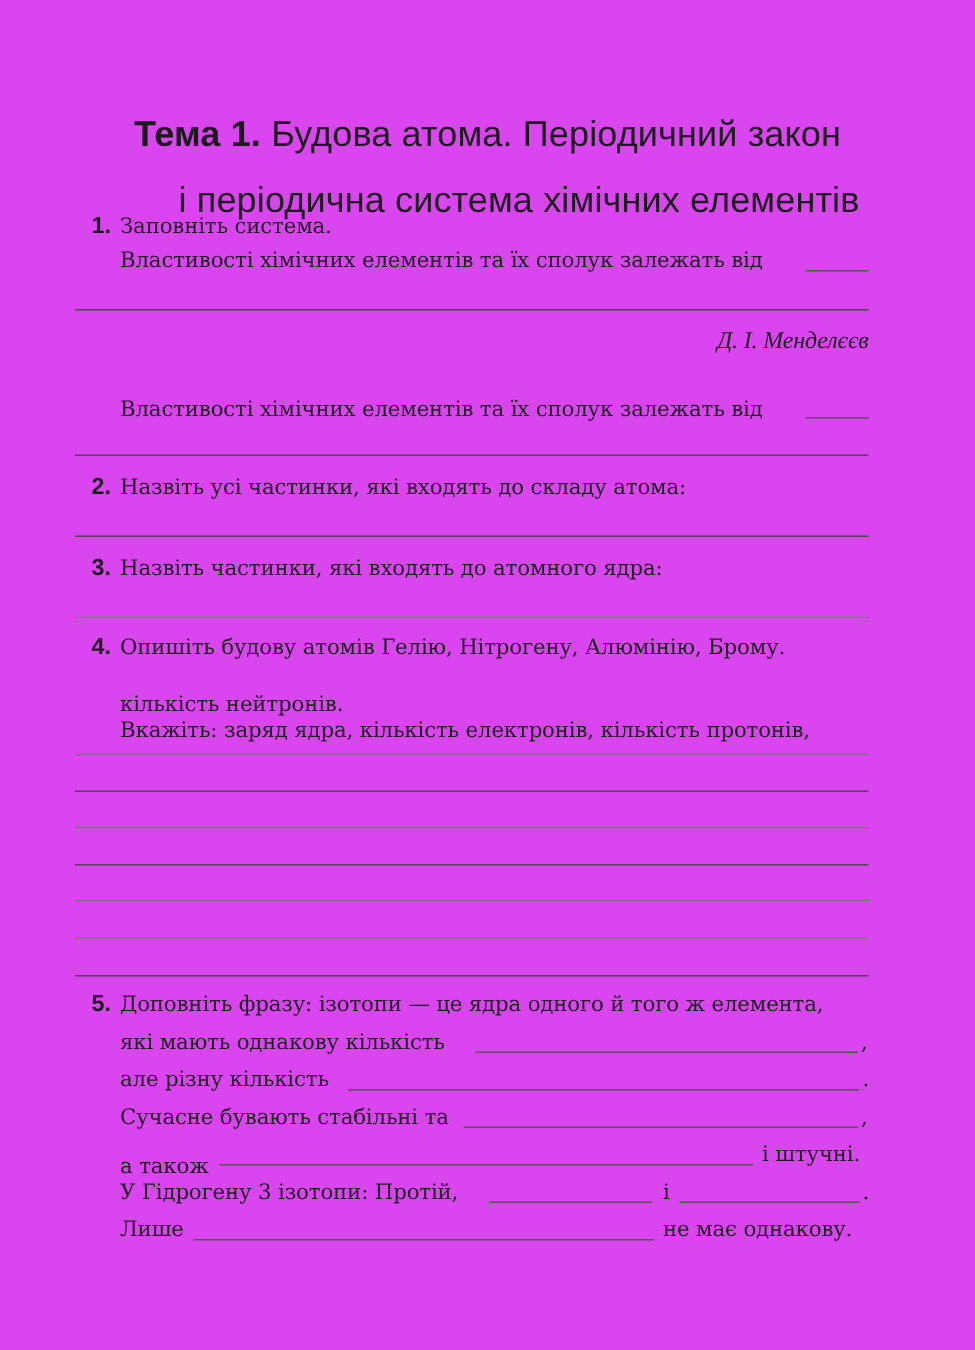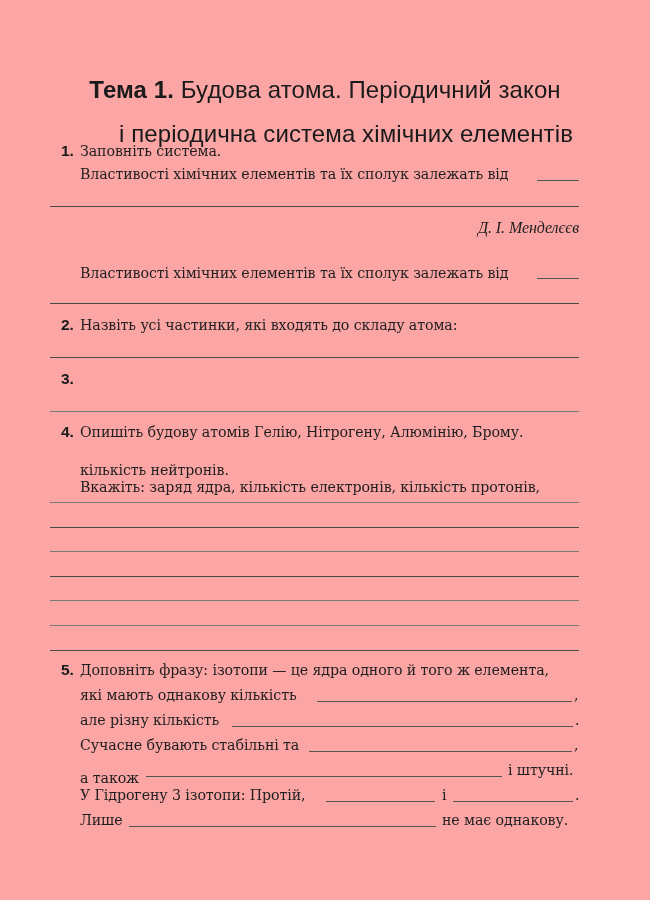--- a/index.html
+++ b/index.html
@@ -1,17 +1,17 @@
 <!DOCTYPE html>
 <html><head>
   <meta charset="utf-8">
   <style>
     html, body { margin: 0; padding: 0; background: #ffffff; }
     body { width: 650px; height: 900px; position: relative; overflow: hidden; color: #1a1a1a; }
-    .page { position: absolute; left: 0; top: 0; width: 650px; height: 900px; background: #fca5a5; }
+    .page { position: absolute; left: 0; top: 0; width: 650px; height: 900px; background: #d946ef; }
     .title { position: absolute; left: 0; width: 650px; text-align: center;
       font-family: "Liberation Sans", sans-serif; font-size: 24px; line-height: 30px; color: #1a1a1a; letter-spacing: 0.1px; }
     .title b { font-weight: bold; }
     .num { position: absolute; font-family: "Liberation Sans", sans-serif; font-weight: bold; font-size: 15.5px; line-height: 20px; }
     .txt { position: absolute; font-family: "DejaVu Serif", serif; font-size: 14.2px; line-height: 20px; white-space: nowrap; color: #1e1e1e; letter-spacing: -0.1px; }
     .ital { font-family: "Liberation Serif", serif; font-style: italic; font-size: 16px; }
     .rule { position: absolute; left: 50px; width: 529px; height: 0; border-top: 1.3px solid #4a4a4a; }
     .rule.light { border-top-color: #7a7a7a; }
     .blank { position: absolute; height: 0; border-top: 1.2px solid #555; }
   </style>
@@ -34,20 +34,21 @@
   <div class="txt ital" style="right:71px; top:218px;text-align:center;">Д. І. Менделєєв</div>
   <div class="txt" style="left:80px; top:263px;">Властивості хімічних елементів та їх сполук залежать від</div>
   <div class="blank" style="left:537px; top:278px; width:42px;"></div>
   <div class="rule" style="top:303px;"></div>
 
   <div class="num" style="left:61px; top:315px;">2.</div>
   <div class="txt" style="left:80px; top:315px;">Назвіть усі частинки, які входять до складу атома:</div>
   <div class="rule" style="top:357px;"></div>
 
   <div class="num" style="left:61px; top:369px;">3.</div>
+  <div class="txt" style="left:80px; top:369px;">Назвіть частинки, які входять до атомного ядра:</div>
   <div class="rule light" style="top:411px;"></div>
 
   <div class="num" style="left:61px; top:422px;">4.</div>
   <div class="txt" style="left:80px; top:422px;">Опишіть будову атомів Гелію, Нітрогену, Алюмінію, Брому.</div>
   <div class="txt" style="left:80px; top:441px;margin-top:36px;">Вкажіть: заряд ядра, кількість електронів, кількість протонів,</div>
   <div class="txt" style="left:80px; top:460px;">кількість нейтронів.</div>
   <div class="rule light" style="top:502px;"></div>
   <div class="rule" style="top:527px;"></div>
   <div class="rule light" style="top:551px;"></div>
   <div class="rule" style="top:576px;"></div>

